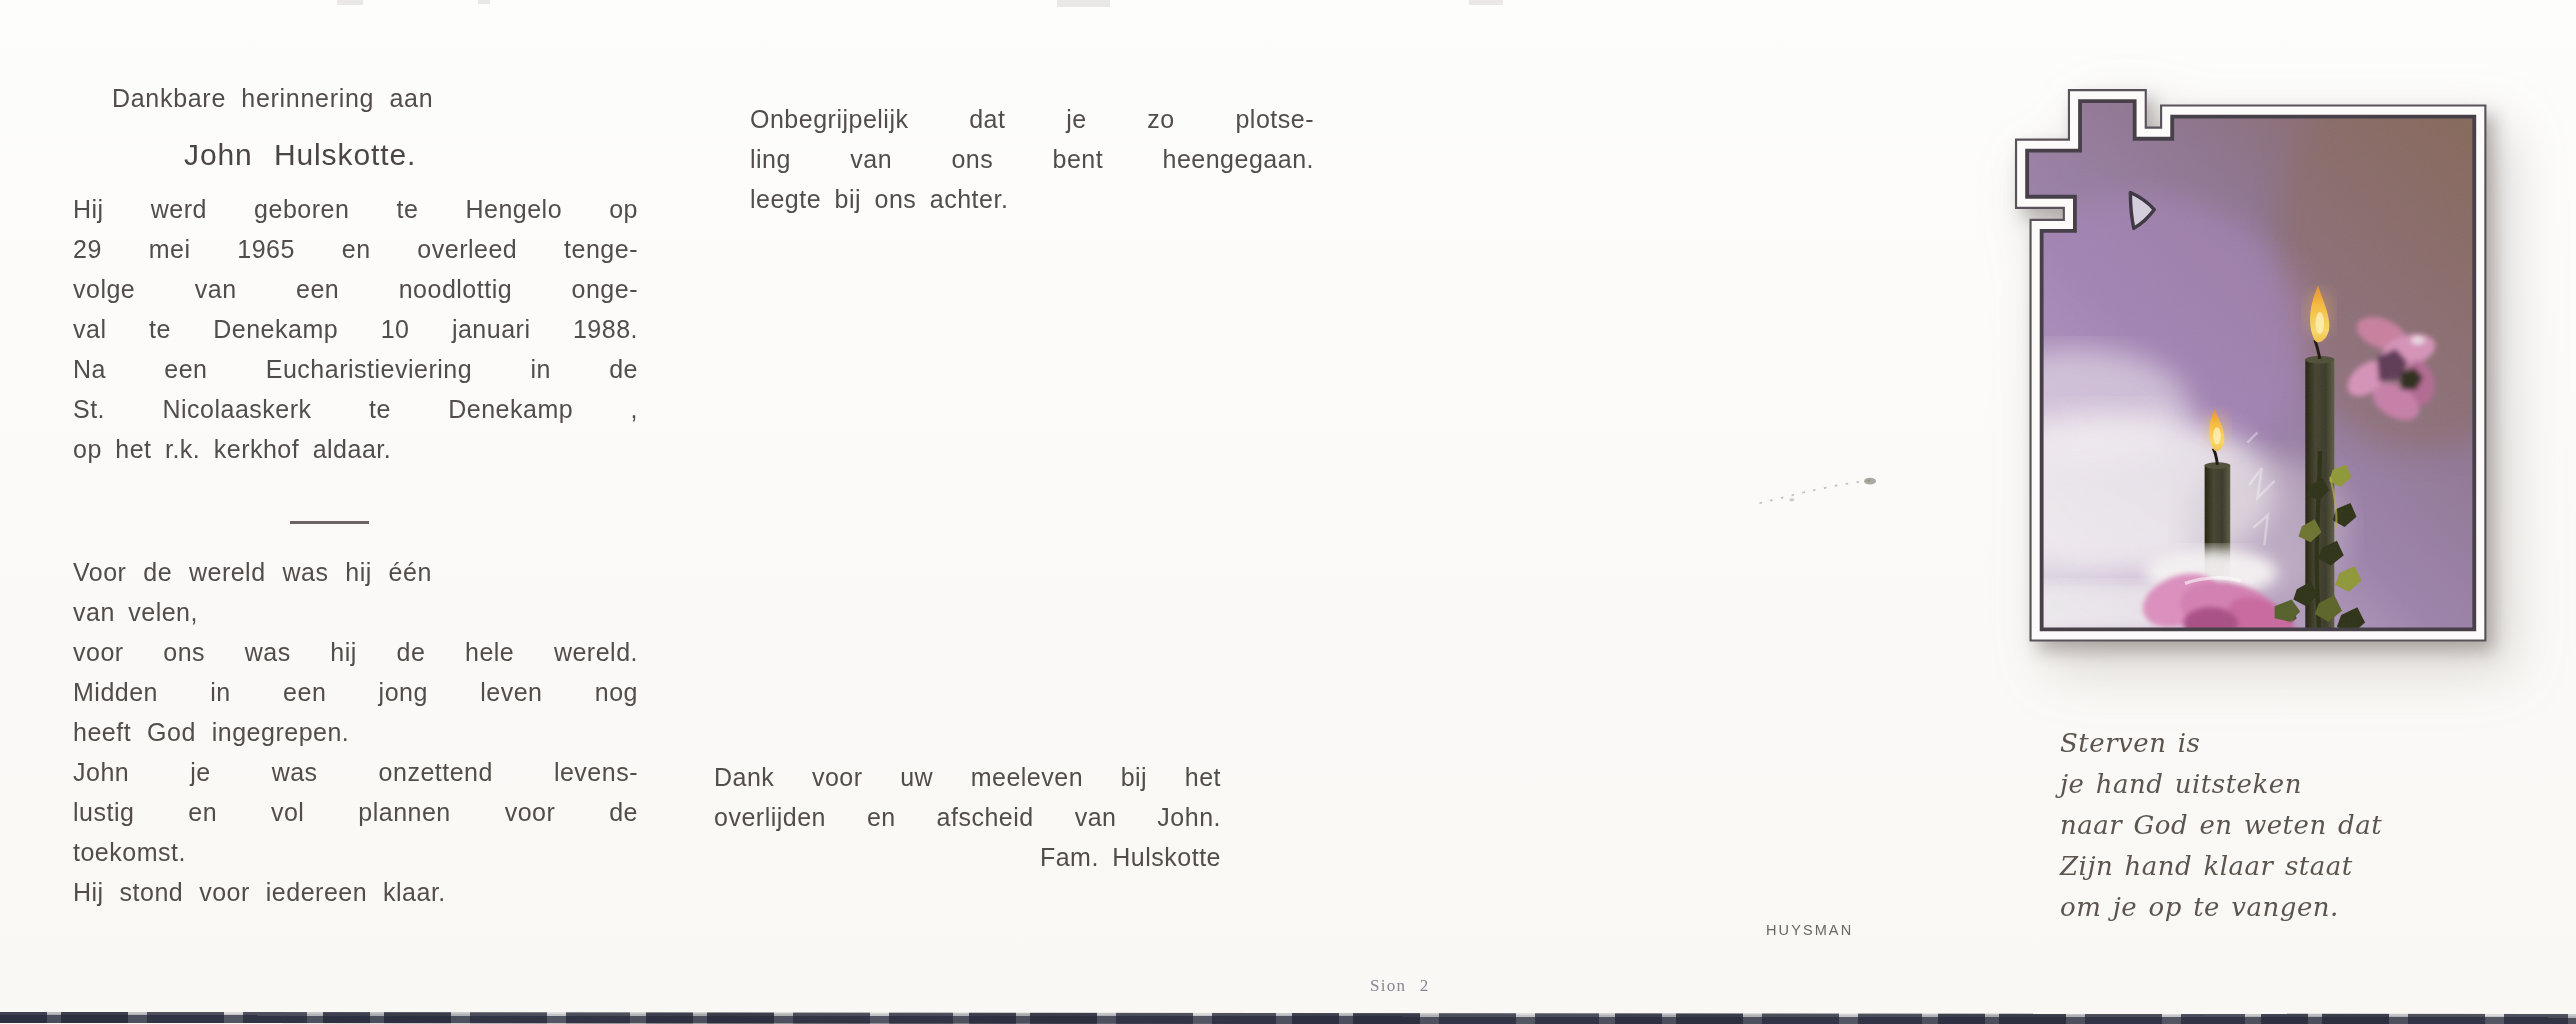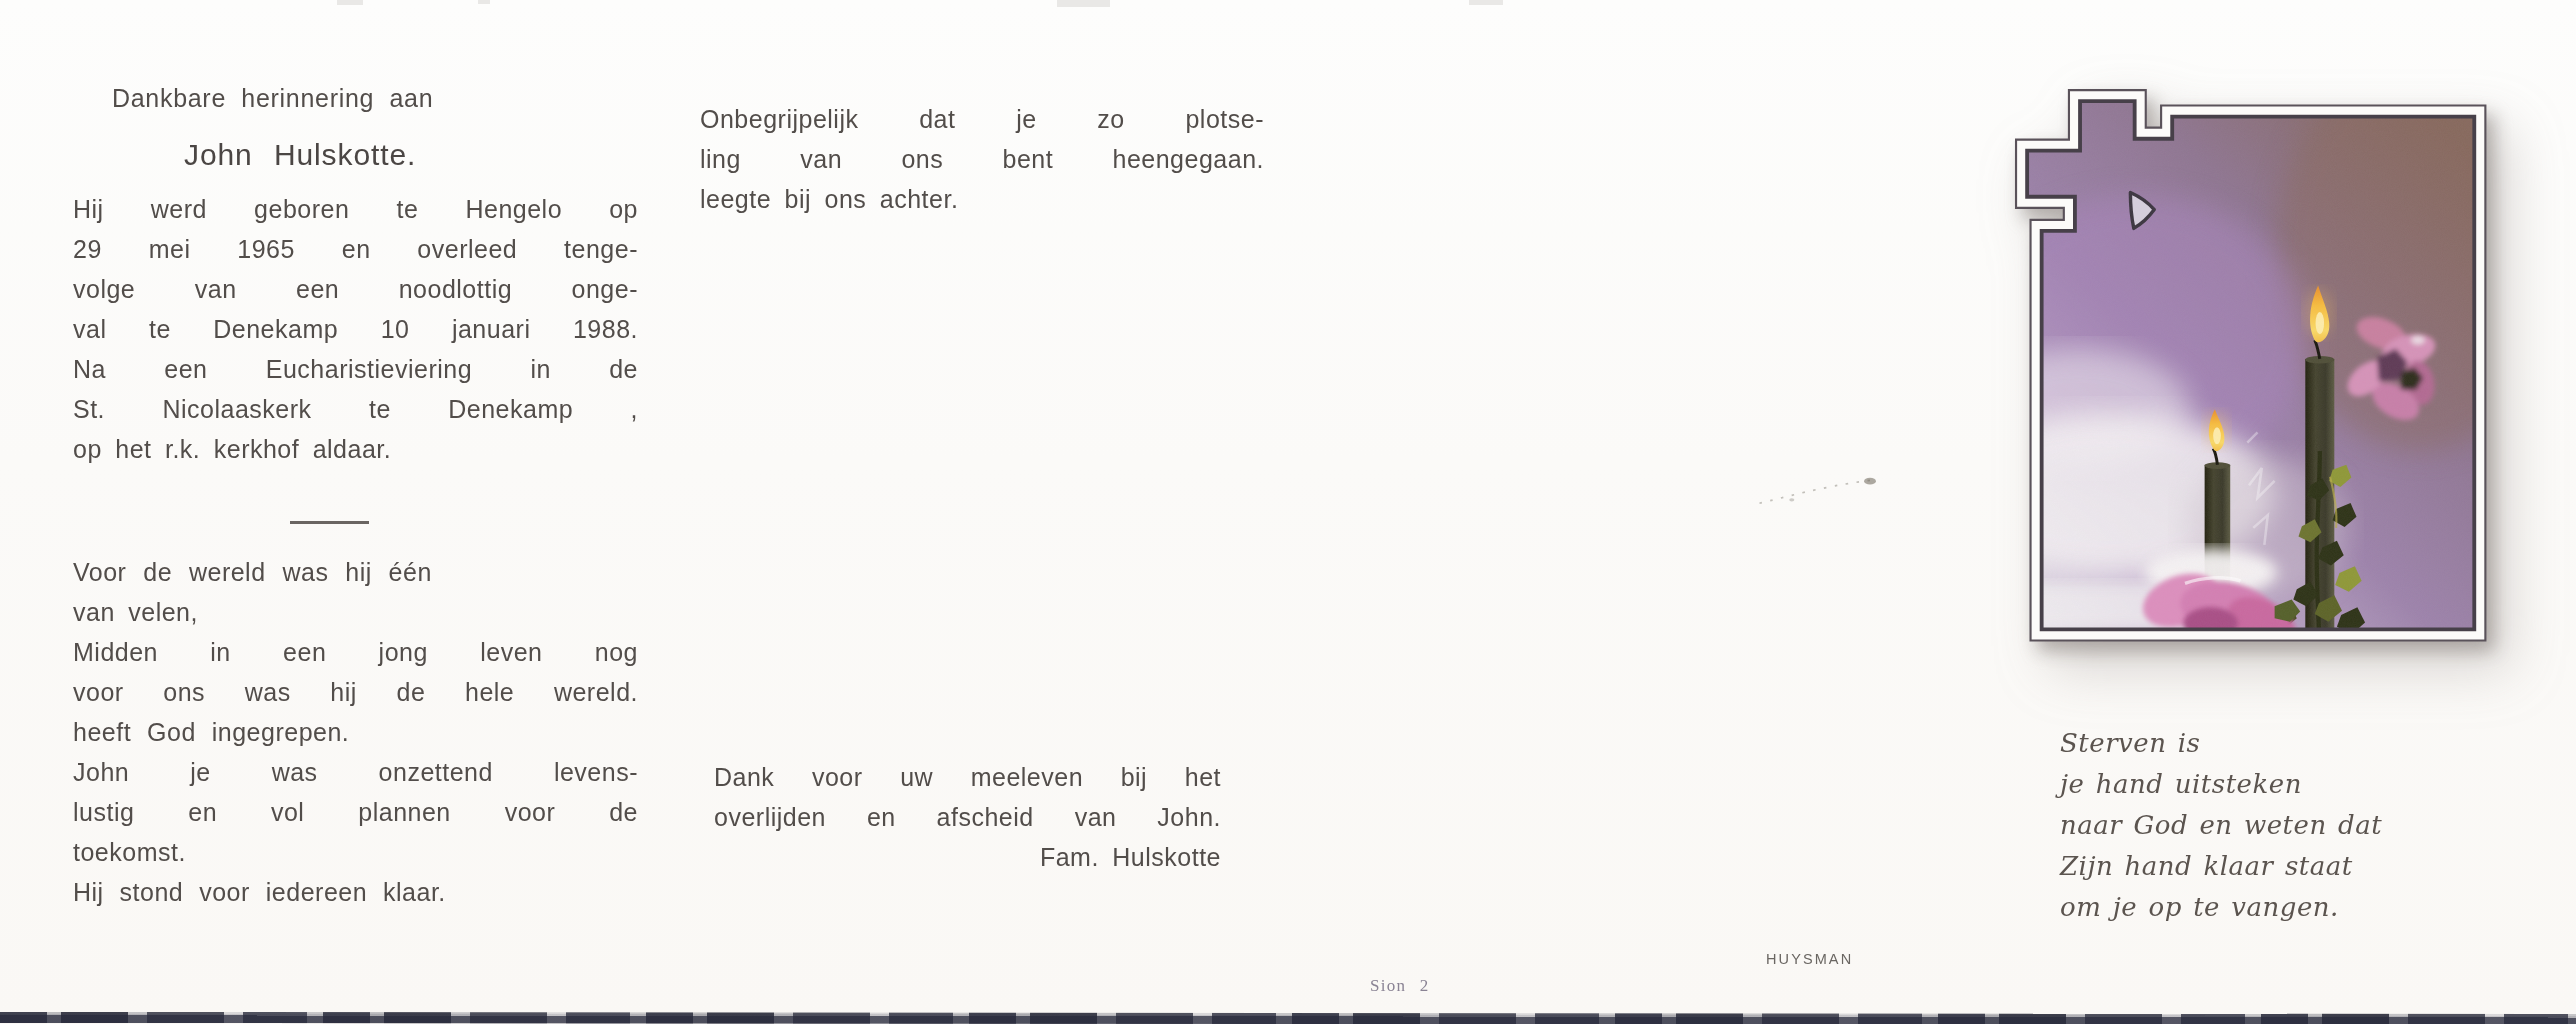--- a/index.html
+++ b/index.html
@@ -89,32 +89,32 @@
       <div class="sl line just">Na een Eucharistieviering in de</div>
       <div class="sl line just">St. Nicolaaskerk te Denekamp ,</div>
       <div class="sl line">op het r.k. kerkhof aldaar.</div>
     </div>
 
     <div class="abs divider" style="left:290px;top:521px;width:79px"></div>
 
     <div class="abs blk" style="left:73px;top:552px">
       <div class="sl line" style="word-spacing:9.4px">Voor de wereld was hij één</div>
       <div class="sl line">van velen,</div>
+      <div class="sl line just">voor ons was hij de hele wereld.</div>
       <div class="sl line just">Midden in een jong leven nog</div>
-      <div class="sl line just">voor ons was hij de hele wereld.</div>
       <div class="sl line" style="word-spacing:8.5px">heeft God ingegrepen.</div>
       <div class="sl line just">John je was onzettend levens-</div>
       <div class="sl line just">lustig en vol plannen voor de</div>
       <div class="sl line">toekomst.</div>
       <div class="sl line" style="word-spacing:8.5px">Hij stond voor iedereen klaar.</div>
     </div>
   </div>
 
   <div>
-    <div class="abs blk" style="left:700px;top:99px;width:564px">
+    <div class="abs blk" style="left:750px;top:99px;width:564px">
       <div class="sl line just">Onbegrijpelijk dat je zo plotse-</div>
       <div class="sl line just">ling van ons bent heengegaan.</div>
       <div class="sl line">leegte bij ons achter.</div>
     </div>
 
     <div class="abs blk" style="left:714px;top:757px;width:507px">
       <div class="sl line just">Dank voor uw meeleven bij het</div>
       <div class="sl line just">overlijden en afscheid van John.</div>
       <div class="sl line sig">Fam. Hulskotte</div>
     </div>
@@ -250,17 +250,17 @@
 
   <div class="abs" style="left:2060px;top:723px">
     <div class="verse-line">Sterven is</div>
     <div class="verse-line">je hand uitsteken</div>
     <div class="verse-line">naar God en weten dat</div>
     <div class="verse-line">Zijn hand klaar staat</div>
     <div class="verse-line">om je op te vangen.</div>
   </div>
 
   <div class="abs sion" style="left:1370px;top:976px">Sion 2</div>
-  <div class="abs huysman" style="left:1766px;top:951px">HUYSMAN</div>
+  <div class="abs huysman" style="left:1766px;top:922px">HUYSMAN</div>
 
   <div id="bottom-strip" class="abs"></div>
 </div>
 
 
 </body></html>

